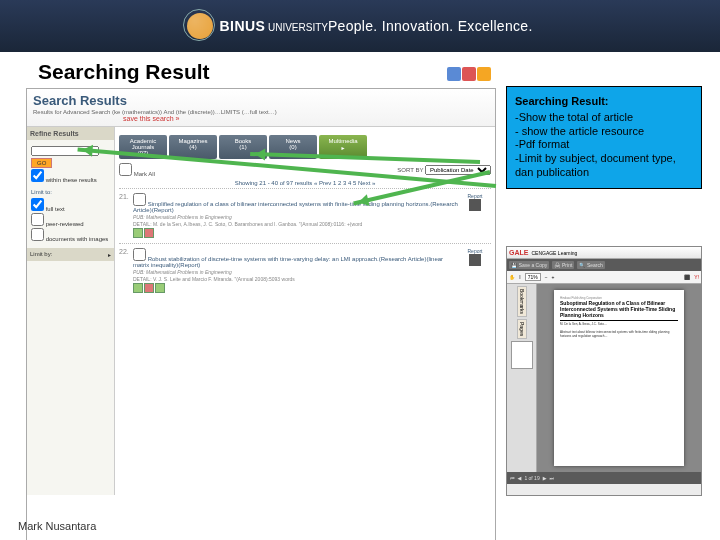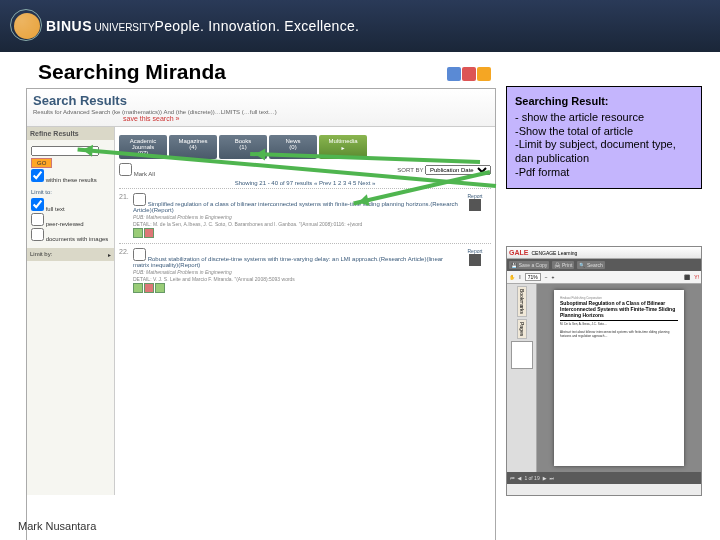--- a/index.html
+++ b/index.html
@@ -1,17 +1,17 @@
 <!DOCTYPE html>
 <html><head>
 <meta charset="utf-8">
 <style>
 *{box-sizing:border-box;margin:0;padding:0;font-family:Arial,sans-serif}
 body{width:720px;height:540px;background:#fff;position:relative;overflow:hidden}
-.topband{height:52px;background:linear-gradient(#2a3a58,#1a2638);color:#fff;display:flex;align-items:center;justify-content:flex-start;padding:0 14px;font-size:9px}
+.topband{height:52px;background:linear-gradient(#2a3a58,#1a2638);color:#fff;display:flex;align-items:center;justify-content:center;padding:0 14px;font-size:9px}
 .logo{display:flex;align-items:center;gap:6px}
 .logo-ico{width:26px;height:26px;background:radial-gradient(circle at 30% 30%,#fff3,#0000),#e8a23a;border-radius:50%;position:relative}
 .logo-ico::after{content:"";position:absolute;top:-4px;left:-4px;border:1px solid #8aa;width:30px;height:30px;border-radius:50%}
 .logo-txt b{font-size:14px;letter-spacing:.5px}
 .logo-txt span{font-size:10px;font-weight:300}
 .tagline{font-size:14px;letter-spacing:.3px}
 .slide-title{font-size:21px;font-weight:700;margin:8px 0 4px 38px;color:#000}
 .canvas{position:relative;width:100%;height:428px}
 .screenshot{position:absolute;left:26px;top:0;width:470px;height:474px;border:1px solid #aaa;background:#fff;font-size:7px;color:#333}
 .sr-head{background:linear-gradient(#fff,#f3f3f3);border-bottom:1px solid #ccc;padding:4px 6px}
@@ -40,21 +40,21 @@
 .pub,.det{color:#888;font-size:5px;margin:1px 0}
 .pub i,.det i{font-style:italic}
 .chip{display:inline-block;width:10px;height:10px;background:#9c7;border:1px solid #696;margin-right:1px}
 .chip.r{background:#d77}
 .rpt{width:32px;font-size:5px;text-align:center;color:#3a5a7a}
 .rpt .ico{width:12px;height:12px;background:#555;margin:0 auto}
 .top-icons{position:absolute;top:-22px;right:4px;display:flex;gap:1px}
 .ti{width:14px;height:14px;background:#d55;border-radius:2px}
 .ti.b{background:#5a8ad5}
 .ti.o{background:#f5a623}
-.annot{position:absolute;left:506px;top:-2px;width:196px;border:1px solid #000;background:#c4b5fd;padding:8px;font-size:11px;line-height:1.25;color:#000}
+.annot{position:absolute;left:506px;top:-2px;width:196px;border:1px solid #000;background:#0ea5e9;padding:8px;font-size:11px;line-height:1.25;color:#000}
 .annot b{display:block;margin-bottom:2px}
 .pdfprev{position:absolute;left:506px;top:158px;width:196px;height:250px;border:1px solid #888;background:#ececec;font-size:6px}
 .pdfhead{background:linear-gradient(#fff,#e8e8e8);border-bottom:1px solid #aaa;padding:2px;display:flex;align-items:center;gap:3px}
 .glogo{font-size:7px;color:#333;font-weight:700}
 .glogo span{color:#c33}
 .pdftool{background:#5a5a5a;color:#ddd;padding:2px;display:flex;gap:3px;font-size:5px;align-items:center}
 .ptb{background:#777;padding:1px 2px;border-radius:1px}
 .pdfstrip{background:#f4f4f4;padding:2px;border-bottom:1px solid #aaa;font-size:5px;display:flex;gap:4px;align-items:center}
 .zoom{border:1px solid #999;background:#fff;padding:0 2px}
 .pdfbody{display:flex;height:188px}
@@ -74,21 +74,21 @@
 <body>
 
 <div class="topband">
   <div class="logo">
     <div class="logo-ico"></div>
     <div class="logo-txt"><b>BINUS</b> <span>UNIVERSITY</span></div>
   </div>
   <div class="tagline">People. Innovation. Excellence.</div>
 </div>
 
-<div class="slide-title">Searching Miranda</div>
+<div class="slide-title">Searching Result</div>
 
 <div class="canvas">
 
   <div class="arrow" style="left:480px;top:72px;width:230px;transform:rotate(182deg)"></div>
   <div class="arrow" style="left:490px;top:82px;width:140px;transform:rotate(167deg)"></div>
   <div class="arrow" style="left:496px;top:96px;width:420px;transform:rotate(185deg)"></div>
 
   <div class="screenshot">
     <div class="sr-head">
       <div class="top-icons">
@@ -165,24 +165,24 @@
             <div><span class="chip"></span><span class="chip r"></span><span class="chip"></span></div>
           </div>
           <div class="rpt"><span>Report</span><div class="ico"></div></div>
         </div>
       </div>
     </div>
   </div>
 
   <div class="annot">
     <b>Searching Result:</b>
+    <div>-Show the total of article</div>
     <div>- show the article resource</div>
-    <div>-Show the total of article</div>
+    <div>-Pdf format</div>
     <div>-Limit by subject, document type, dan publication</div>
-    <div>-Pdf format</div>
   </div>
 
   <div class="pdfprev">
     <div class="pdfhead">
       <span class="glogo"><span>GALE</span></span>
       <span style="font-size:5px">CENGAGE Learning</span>
     </div>
     <div class="pdftool">
       <span class="ptb">💾 <span>Save a Copy</span></span>
       <span class="ptb">🖨 <span>Print</span></span>

